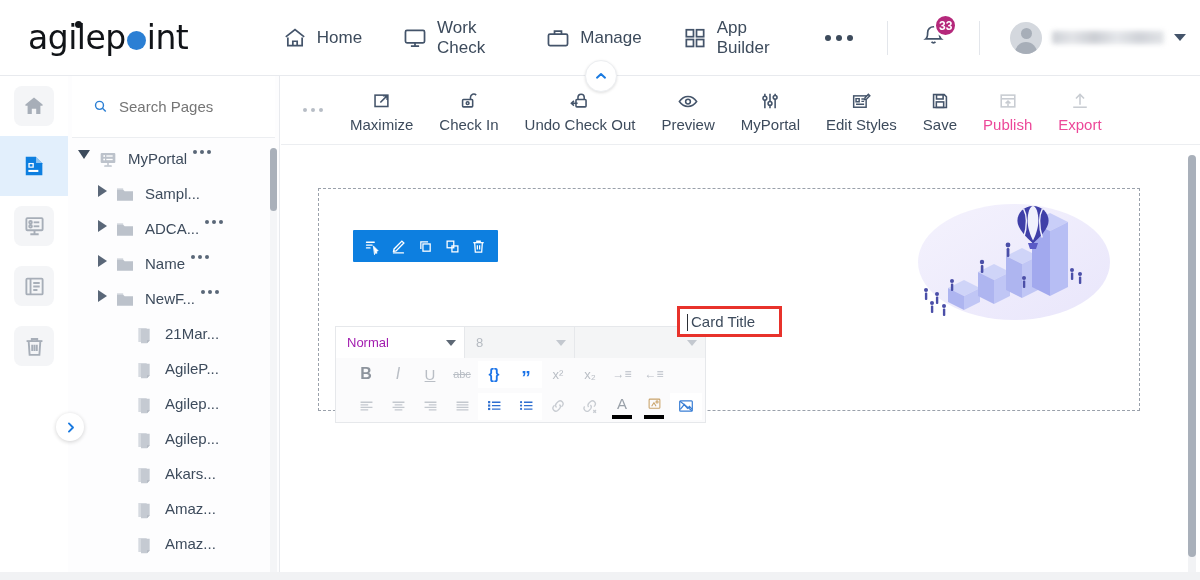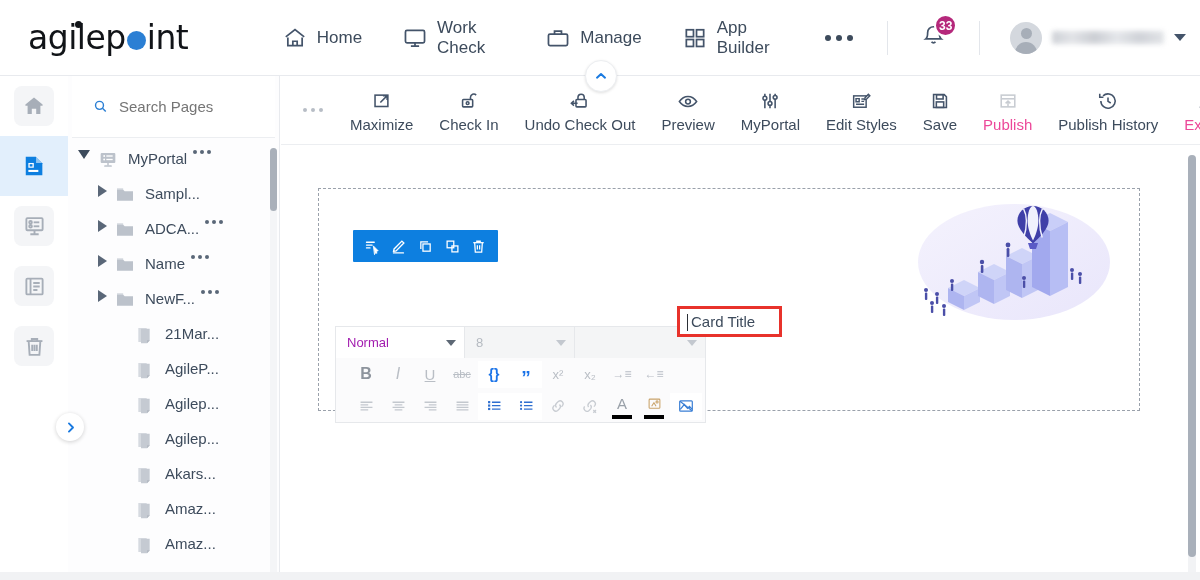--- a/index.html
+++ b/index.html
@@ -640,30 +640,20 @@
         </div>
         <div class="ab-item disabled">
           <span class="ico">
             <svg viewBox="0 0 24 24" width="22" height="22" fill="none" stroke="#c8ccd2" stroke-width="1.7">
               <rect x="4.6" y="5.6" width="14.8" height="12.8"></rect>
               <path d="M4.6 9.6h14.8"></path>
               <path d="M12 18.4v-6M9.4 14.6 12 12l2.6 2.6"></path>
             </svg>
           </span>
           <span>Publish</span>
-        </div>
-        <div class="ab-item">
-          <span class="ico">
-            <svg viewBox="0 0 24 24" width="22" height="22" fill="none" stroke="#44546a" stroke-width="1.7">
-              <path d="M4.2 12a7.8 7.8 0 1 0 2.4-5.6"></path>
-              <path d="M3 4v4h4"></path>
-              <path d="M12 8.2v4.2l3 1.8"></path>
-            </svg>
-          </span>
-          <span>Publish History</span>
         </div>
         <div class="ab-item disabled">
           <span class="ico">
             <svg viewBox="0 0 24 24" width="22" height="22" fill="none" stroke="#c8ccd2" stroke-width="1.7">
               <path d="M12 16V5"></path>
               <path d="M7.6 9.2 12 4.8l4.4 4.4"></path>
               <path d="M4.6 18.8h14.8"></path>
             </svg>
           </span>
           <span>Export</span>

